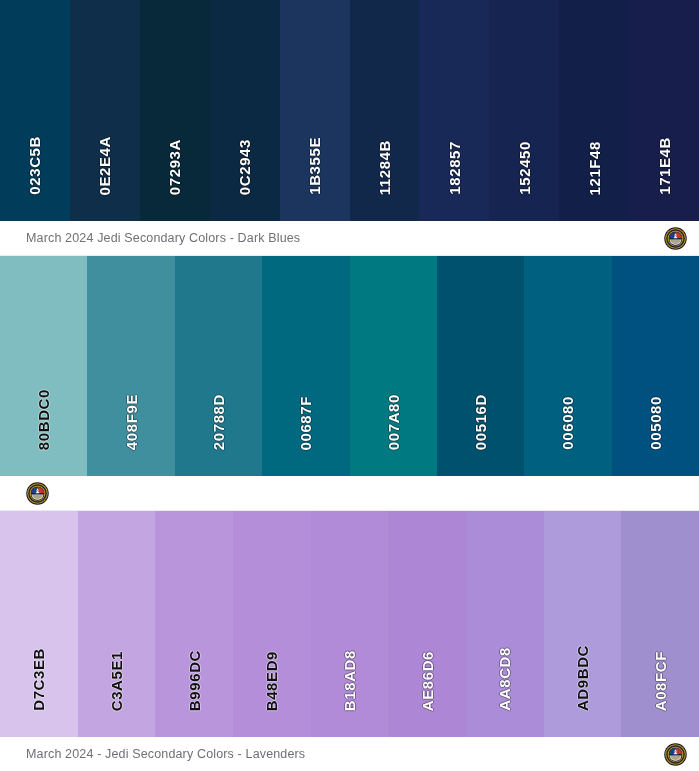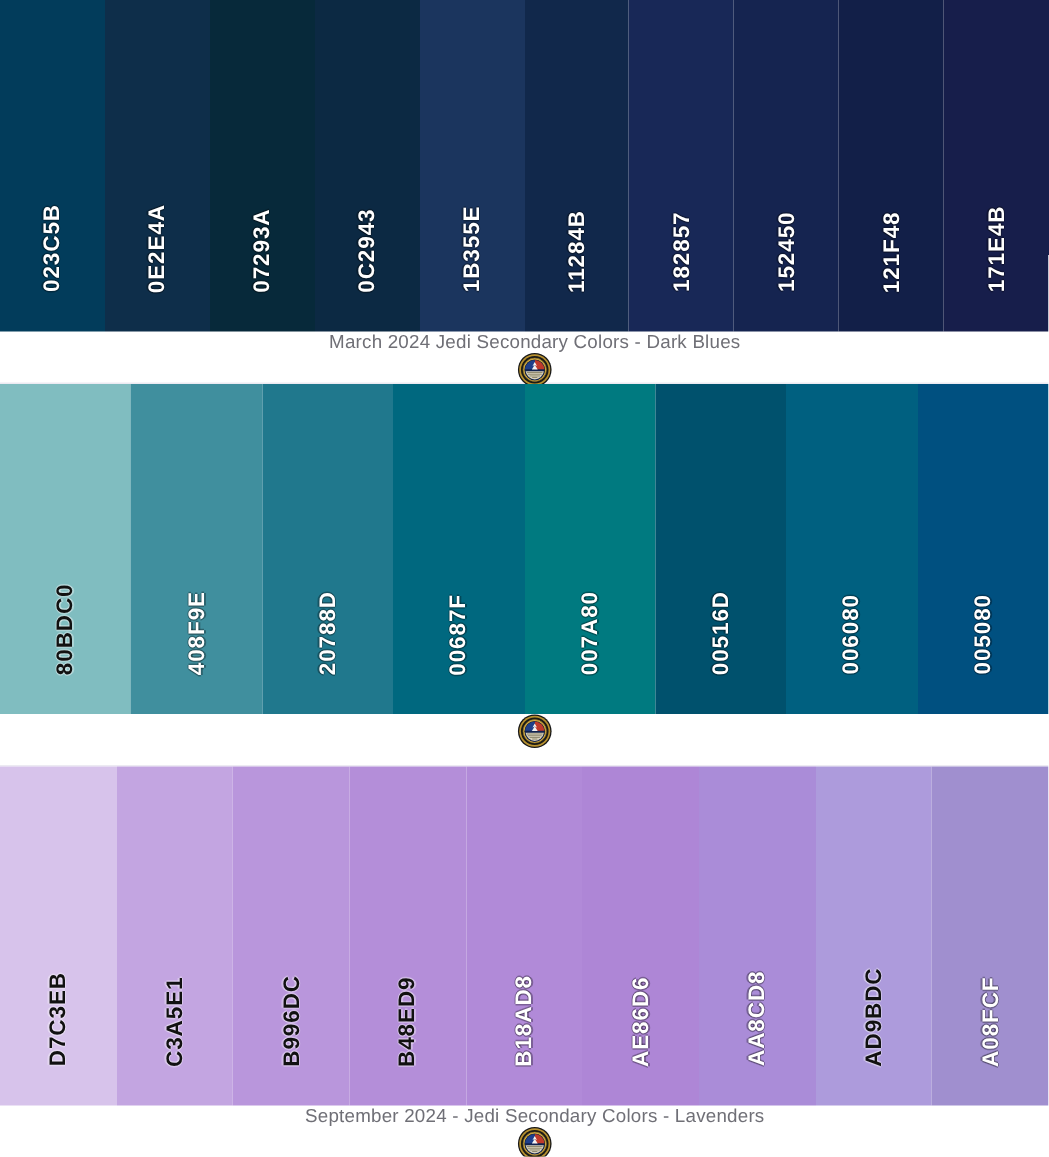--- a/index.html
+++ b/index.html
@@ -64,21 +64,20 @@
   .swatch-label.ink-light { color: #ffffff; }
 
   .caption-bar {
     height: 35px;
     background: #ffffff;
     display: flex;
     align-items: center;
     justify-content: space-between;
     padding: 0 12px 0 26px;
     border-bottom: 1px solid #eceaf2;
-    flex-direction: column;
   }
   .caption-bar.last { border-bottom: none; height: 34px; }
 
   .caption-text {
     font-size: 12.5px;
     color: #6f6f76;
     letter-spacing: 0.15px;
     white-space: nowrap;
   }
 
@@ -215,21 +214,21 @@
           <span class="swatch-label ink-light">AA8CD8</span>
         </div>
         <div class="swatch" style="background: rgb(173, 155, 220);">
           <span class="swatch-label ink-dark">AD9BDC</span>
         </div>
         <div class="swatch" style="background: rgb(160, 143, 207);">
           <span class="swatch-label ink-light">A08FCF</span>
         </div>
       </div>
       <div class="caption-bar last">
-        <span class="caption-text">September 2024 - Jedi Secondary Colors - Lavenders</span>
+        <span class="caption-text">March 2024 - Jedi Secondary Colors - Lavenders</span>
   <svg class="brand-logo" viewBox="0 0 40 40" aria-hidden="true">
     <circle cx="20" cy="20" r="19.5" fill="#171717"></circle>
     <circle cx="20" cy="20" r="18" fill="#b8912f"></circle>
     <circle cx="20" cy="20" r="16" fill="#1b1b16"></circle>
     <circle cx="20" cy="20" r="13.5" fill="#d8b14a"></circle>
     <circle cx="20" cy="20" r="12" fill="#2a2a22"></circle>
     <path d="M8.6 20 A11.4 11.4 0 0 1 31.4 20 L31.4 21 A11.4 11.4 0 0 1 8.6 21 Z" fill="#11224f"></path>
     <path d="M20 8.8 A11.2 11.2 0 0 1 31.2 19.3 L20 19.3 Z" fill="#c0392b"></path>
     <path d="M8.8 19.3 A11.2 11.2 0 0 1 20 8.8 L20 19.3 Z" fill="#1f3f8a"></path>
     <path d="M20 11 L22.6 15.6 L20 14.4 L17.4 15.6 Z" fill="#f3f3f3"></path>

